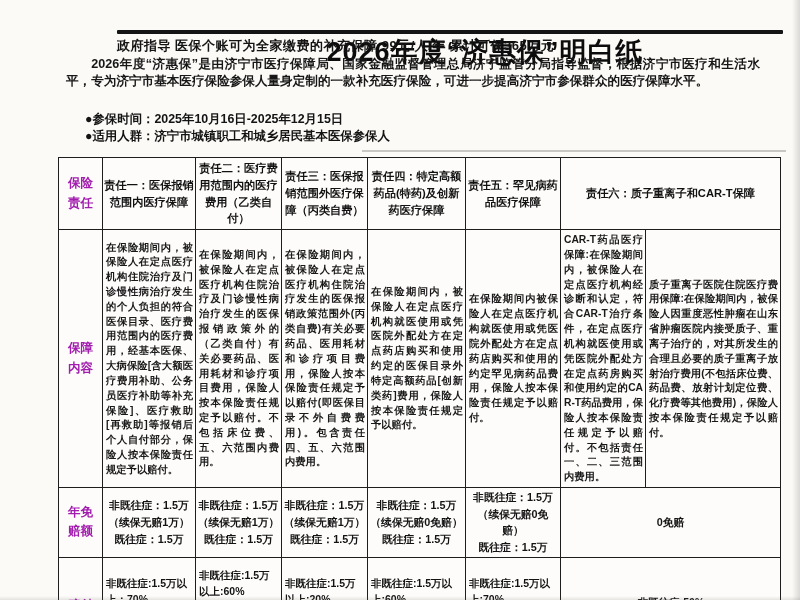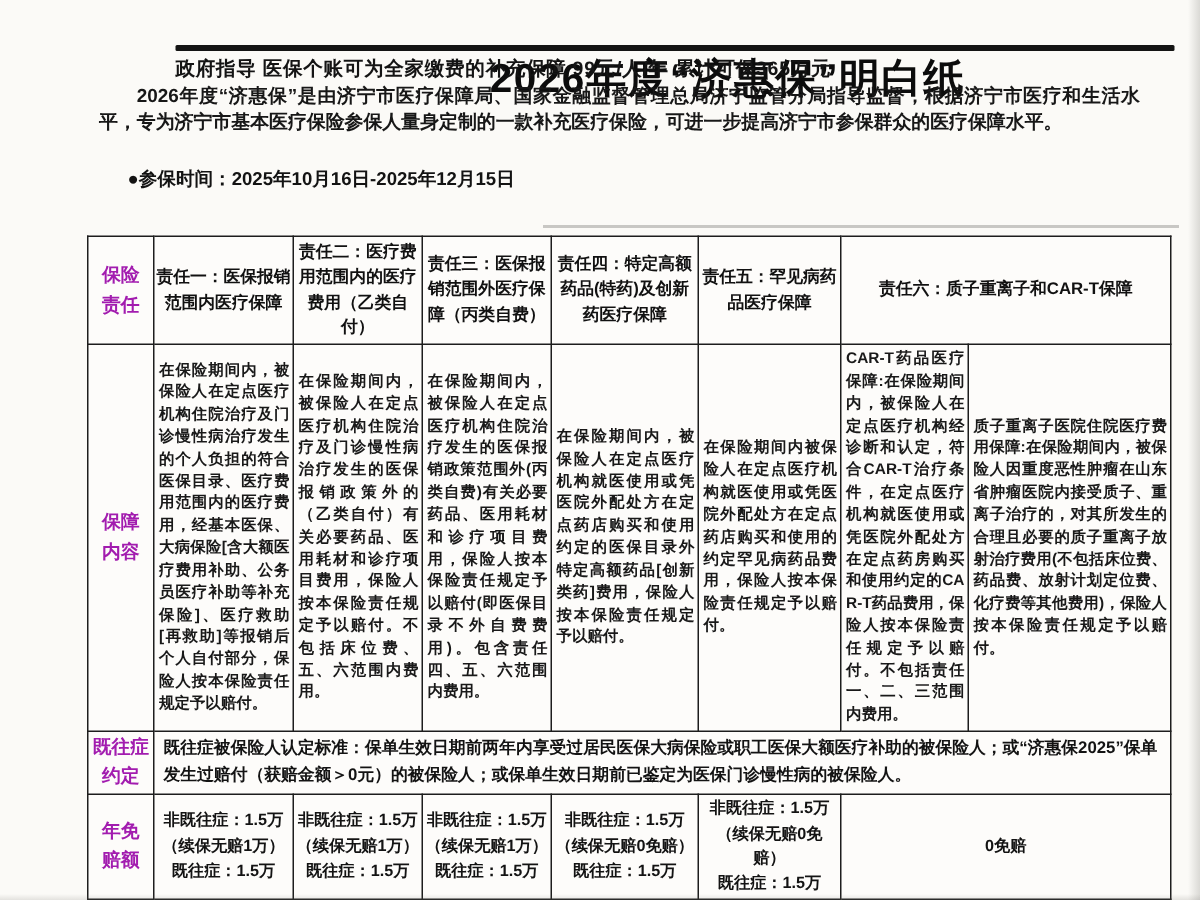--- a/index.html
+++ b/index.html
@@ -74,20 +74,21 @@
 </head>
 <body>
 
 <div class="title">2026年度“济惠保”明白纸</div>
 <div class="rule"></div>
 <div class="subtitle">政府指导 医保个账可为全家缴费的补充保障 99元/人/年 累计可保365万元</div>
 <div class="intro">2026年度“济惠保”是由济宁市医疗保障局、国家金融监督管理总局济宁监管分局指导监督，根据济宁市医疗和生活水平，专为济宁市基本医疗保险参保人量身定制的一款补充医疗保险，可进一步提高济宁市参保群众的医疗保障水平。</div>
 
 <div class="bullets">
   <div class="bullet">●参保时间：2025年10月16日-2025年12月15日</div>
+  <div class="bullet">●适用人群：济宁市城镇职工和城乡居民基本医保参保人</div>
 </div>
 
 <div class="faint-line"></div>
 
 <table class="sheet">
   <colgroup>
     <col style="width:44px">
       <col style="width:93px">
       <col style="width:86px">
       <col style="width:86px">
@@ -110,25 +111,20 @@
   <tr style="height:218px">
     <td class="lbl">保障
 内容</td>
     <td class="cov">在保险期间内，被保险人在定点医疗机构住院治疗及门诊慢性病治疗发生的个人负担的符合医保目录、医疗费用范围内的医疗费用，经基本医保、大病保险[含大额医疗费用补助、公务员医疗补助等补充保险]、医疗救助[再救助]等报销后个人自付部分，保险人按本保险责任规定予以赔付。</td>
     <td class="cov">在保险期间内，被保险人在定点医疗机构住院治疗及门诊慢性病治疗发生的医保报销政策外的（乙类自付）有关必要药品、医用耗材和诊疗项目费用，保险人按本保险责任规定予以赔付。不包括床位费、五、六范围内费用。</td>
     <td class="cov">在保险期间内，被保险人在定点医疗机构住院治疗发生的医保报销政策范围外(丙类自费)有关必要药品、医用耗材和诊疗项目费用，保险人按本保险责任规定予以赔付(即医保目录不外自费费用)。包含责任四、五、六范围内费用。</td>
     <td class="cov">在保险期间内，被保险人在定点医疗机构就医使用或凭医院外配处方在定点药店购买和使用约定的医保目录外特定高额药品[创新类药]费用，保险人按本保险责任规定予以赔付。</td>
     <td class="cov">在保险期间内被保险人在定点医疗机构就医使用或凭医院外配处方在定点药店购买和使用的约定罕见病药品费用，保险人按本保险责任规定予以赔付。</td>
     <td class="cov">CAR-T药品医疗保障:在保险期间内，被保险人在定点医疗机构经诊断和认定，符合CAR-T治疗条件，在定点医疗机构就医使用或凭医院外配处方在定点药房购买和使用约定的CAR-T药品费用，保险人按本保险责任规定予以赔付。不包括责任一、二、三范围内费用。</td>
     <td class="cov">质子重离子医院住院医疗费用保障:在保险期间内，被保险人因重度恶性肿瘤在山东省肿瘤医院内接受质子、重离子治疗的，对其所发生的合理且必要的质子重离子放射治疗费用(不包括床位费、药品费、放射计划定位费、化疗费等其他费用)，保险人按本保险责任规定予以赔付。</td>
-  </tr>
-  <tr style="height:35px">
-    <td class="lbl">既往症
-约定</td>
-    <td class="pre" colspan="7">既往症被保险人认定标准：保单生效日期前两年内享受过居民医保大病保险或职工医保大额医疗补助的被保险人；或“济惠保2025”保单发生过赔付（获赔金额＞0元）的被保险人；或保单生效日期前已鉴定为医保门诊慢性病的被保险人。</td>
   </tr>
   <tr style="height:54px">
     <td class="lbl">年免
 赔额</td>
     <td class="ded">非既往症：1.5万
 （续保无赔1万）
 既往症：1.5万</td>
     <td class="ded">非既往症：1.5万
 （续保无赔1万）
 既往症：1.5万</td>

